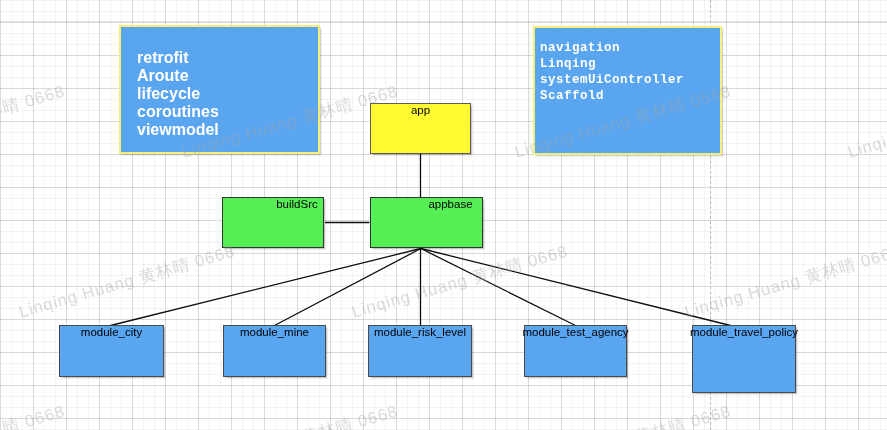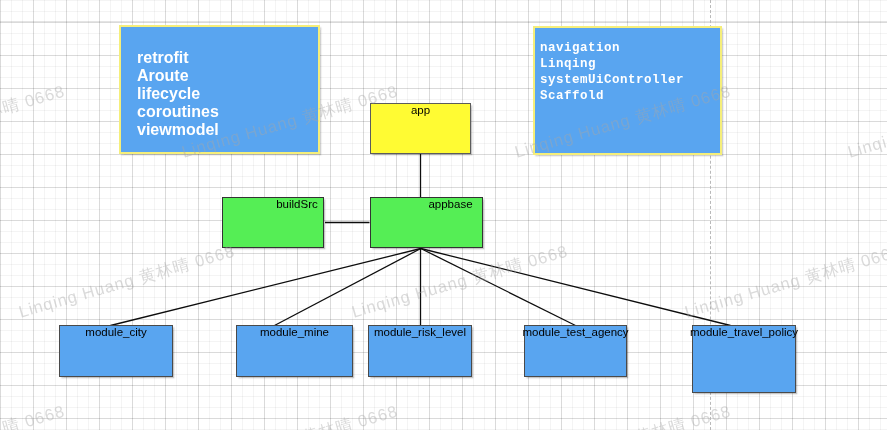--- a/index.html
+++ b/index.html
@@ -93,25 +93,25 @@
   </div>
 
   <div class="node n-green" style="left:222px;top:197px;width:102px;height:51px">
     <span>buildSrc</span>
   </div>
 
   <div class="node n-green" style="left:370px;top:197px;width:113px;height:51px">
     <span>appbase</span>
   </div>
 
-  <div class="node n-blue" style="left:59px;top:325px;width:114px;height:52px">
+  <div class="node n-blue" style="left:59px;top:325px;width:105px;height:52px">
     <span>module_city</span>
   </div>
 
-  <div class="node n-blue" style="left:236px;top:325px;width:117px;height:52px">
+  <div class="node n-blue" style="left:223px;top:325px;width:103px;height:52px">
     <span>module_mine</span>
   </div>
 
   <div class="node n-blue" style="left:368px;top:325px;width:104px;height:52px">
     <span>module_risk_level</span>
   </div>
 
   <div class="node n-blue" style="left:524px;top:325px;width:103px;height:52px">
     <span>module_test_agency</span>
   </div>

